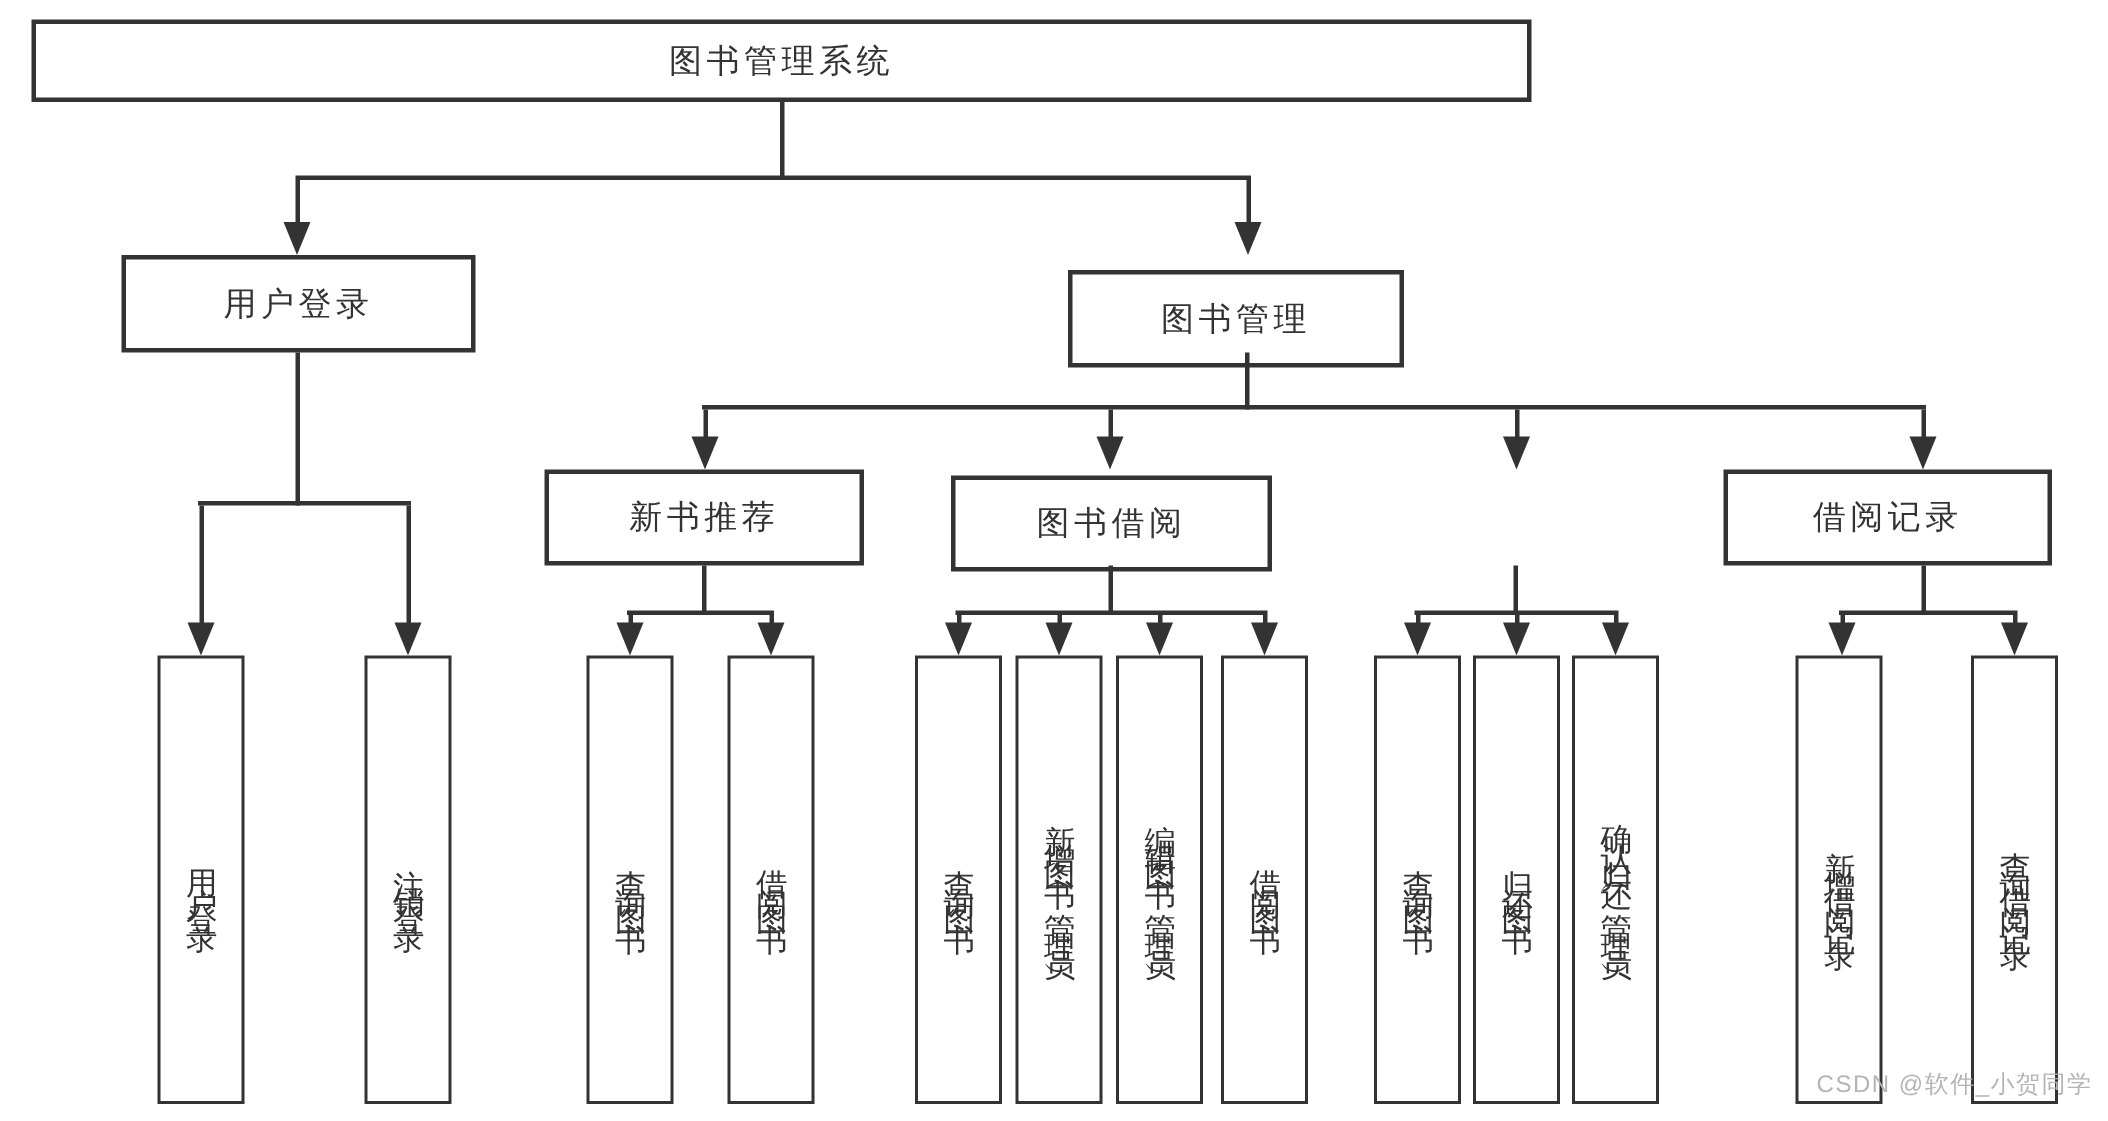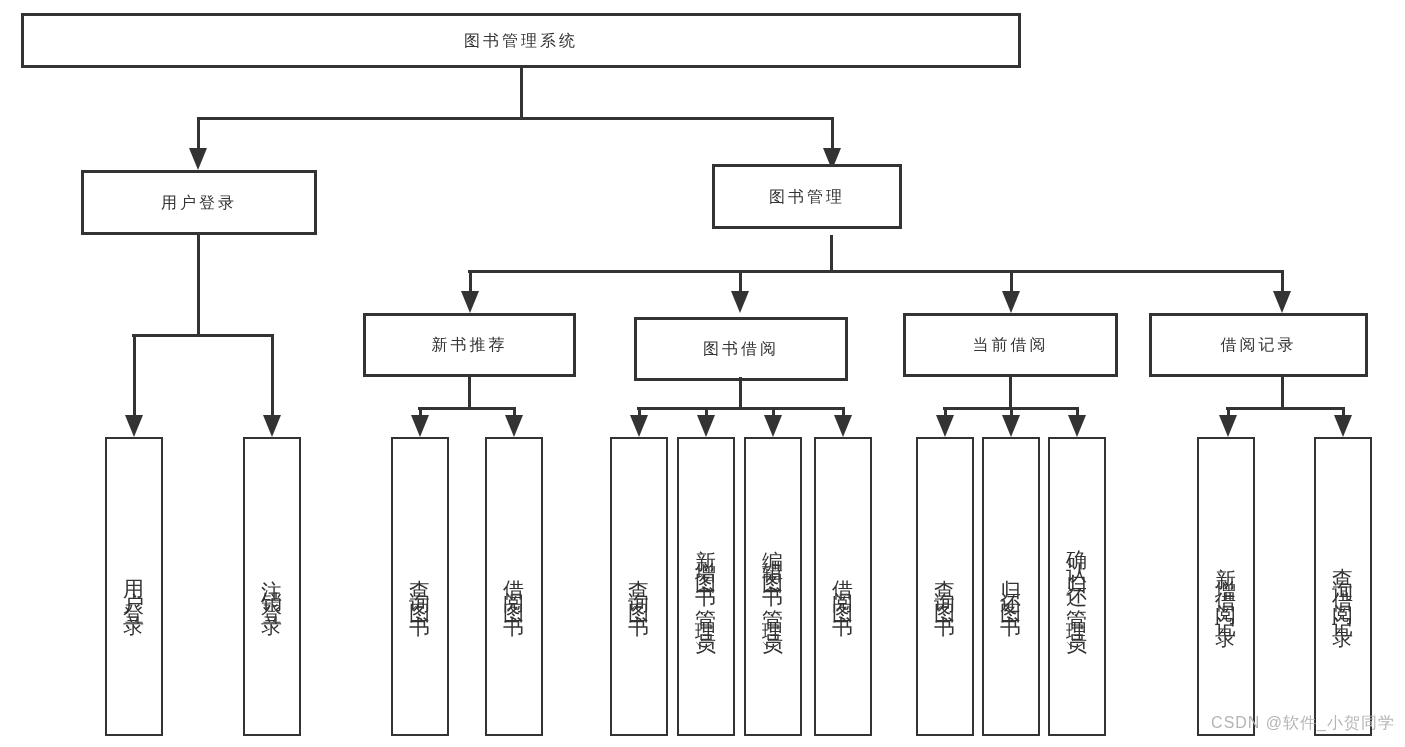--- a/index.html
+++ b/index.html
@@ -6,21 +6,21 @@
   .canvas {
     position:relative; width:1405px; height:747px; background:var(--bg,#ffffff);
     font-family:"Liberation Sans","DejaVu Sans",sans-serif; overflow:hidden;
   }
   .node {
     position:absolute; box-sizing:border-box; background:#fff;
     border:3px solid var(--line,#333333);
     display:flex; align-items:center; justify-content:center;
   }
   .node .lbl {
-    font-size:16px; color:var(--text,#333333); letter-spacing:3px;
+    font-size:22px; color:var(--text,#333333); letter-spacing:3px;
     white-space:nowrap; line-height:1;
   }
   .leaf { border-width:2.5px; }
   .leaf .lbl {
     writing-mode:vertical-rl; letter-spacing:12px; font-size:21px;
     white-space:nowrap; line-height:1;
   }
   .vline,.hline { position:absolute; background:var(--line,#333333); }
   .arrow { position:absolute; width:19px; }
   .arrow::before {
@@ -47,44 +47,41 @@
   </div>
 
   <div class="vline" style="left:520px;top:68px;width:3px;height:52px"></div>
   <div class="hline" style="left:197px;top:117px;width:637px;height:3px"></div>
   <div class="arrow" style="left:189px;top:120px;height:50px"></div>
   <div class="arrow" style="left:823px;top:120px;height:50px"></div>
 
   <div class="node" style="left:81px;top:170px;width:236px;height:65px">
     <span class="lbl">用户登录</span>
   </div>
-  <div class="node" style="left:712px;top:164px;width:190px;height:65px">
+  <div class="node" style="left:712px;top:180px;width:224px;height:65px">
     <span class="lbl">图书管理</span>
   </div>
 
   <div class="vline" style="left:197px;top:235px;width:3px;height:102px"></div>
   <div class="hline" style="left:132px;top:334px;width:142px;height:3px"></div>
   <div class="arrow" style="left:125px;top:337px;height:100px"></div>
   <div class="arrow" style="left:263px;top:337px;height:100px"></div>
 
   <div class="vline" style="left:830px;top:235px;width:3px;height:38px"></div>
   <div class="hline" style="left:468px;top:270px;width:816px;height:3px"></div>
   <div class="arrow" style="left:461px;top:273px;height:40px"></div>
   <div class="arrow" style="left:731px;top:273px;height:40px"></div>
   <div class="arrow" style="left:1002px;top:273px;height:40px"></div>
   <div class="arrow" style="left:1273px;top:273px;height:40px"></div>
 
   <div class="node" style="left:363px;top:313px;width:213px;height:64px">
     <span class="lbl">新书推荐</span>
   </div>
   <div class="node" style="left:634px;top:317px;width:214px;height:64px">
     <span class="lbl">图书借阅</span>
-  </div>
-  <div class="node" style="left:903px;top:313px;width:215px;height:64px">
-    <span class="lbl">当前借阅</span>
   </div>
   <div class="node" style="left:1149px;top:313px;width:219px;height:64px">
     <span class="lbl">借阅记录</span>
   </div>
 
   <div class="vline" style="left:468px;top:377px;width:3px;height:33px"></div>
   <div class="hline" style="left:418px;top:407px;width:98px;height:3px"></div>
   <div class="arrow" style="left:411px;top:410px;height:27px"></div>
   <div class="arrow" style="left:505px;top:410px;height:27px"></div>
 

